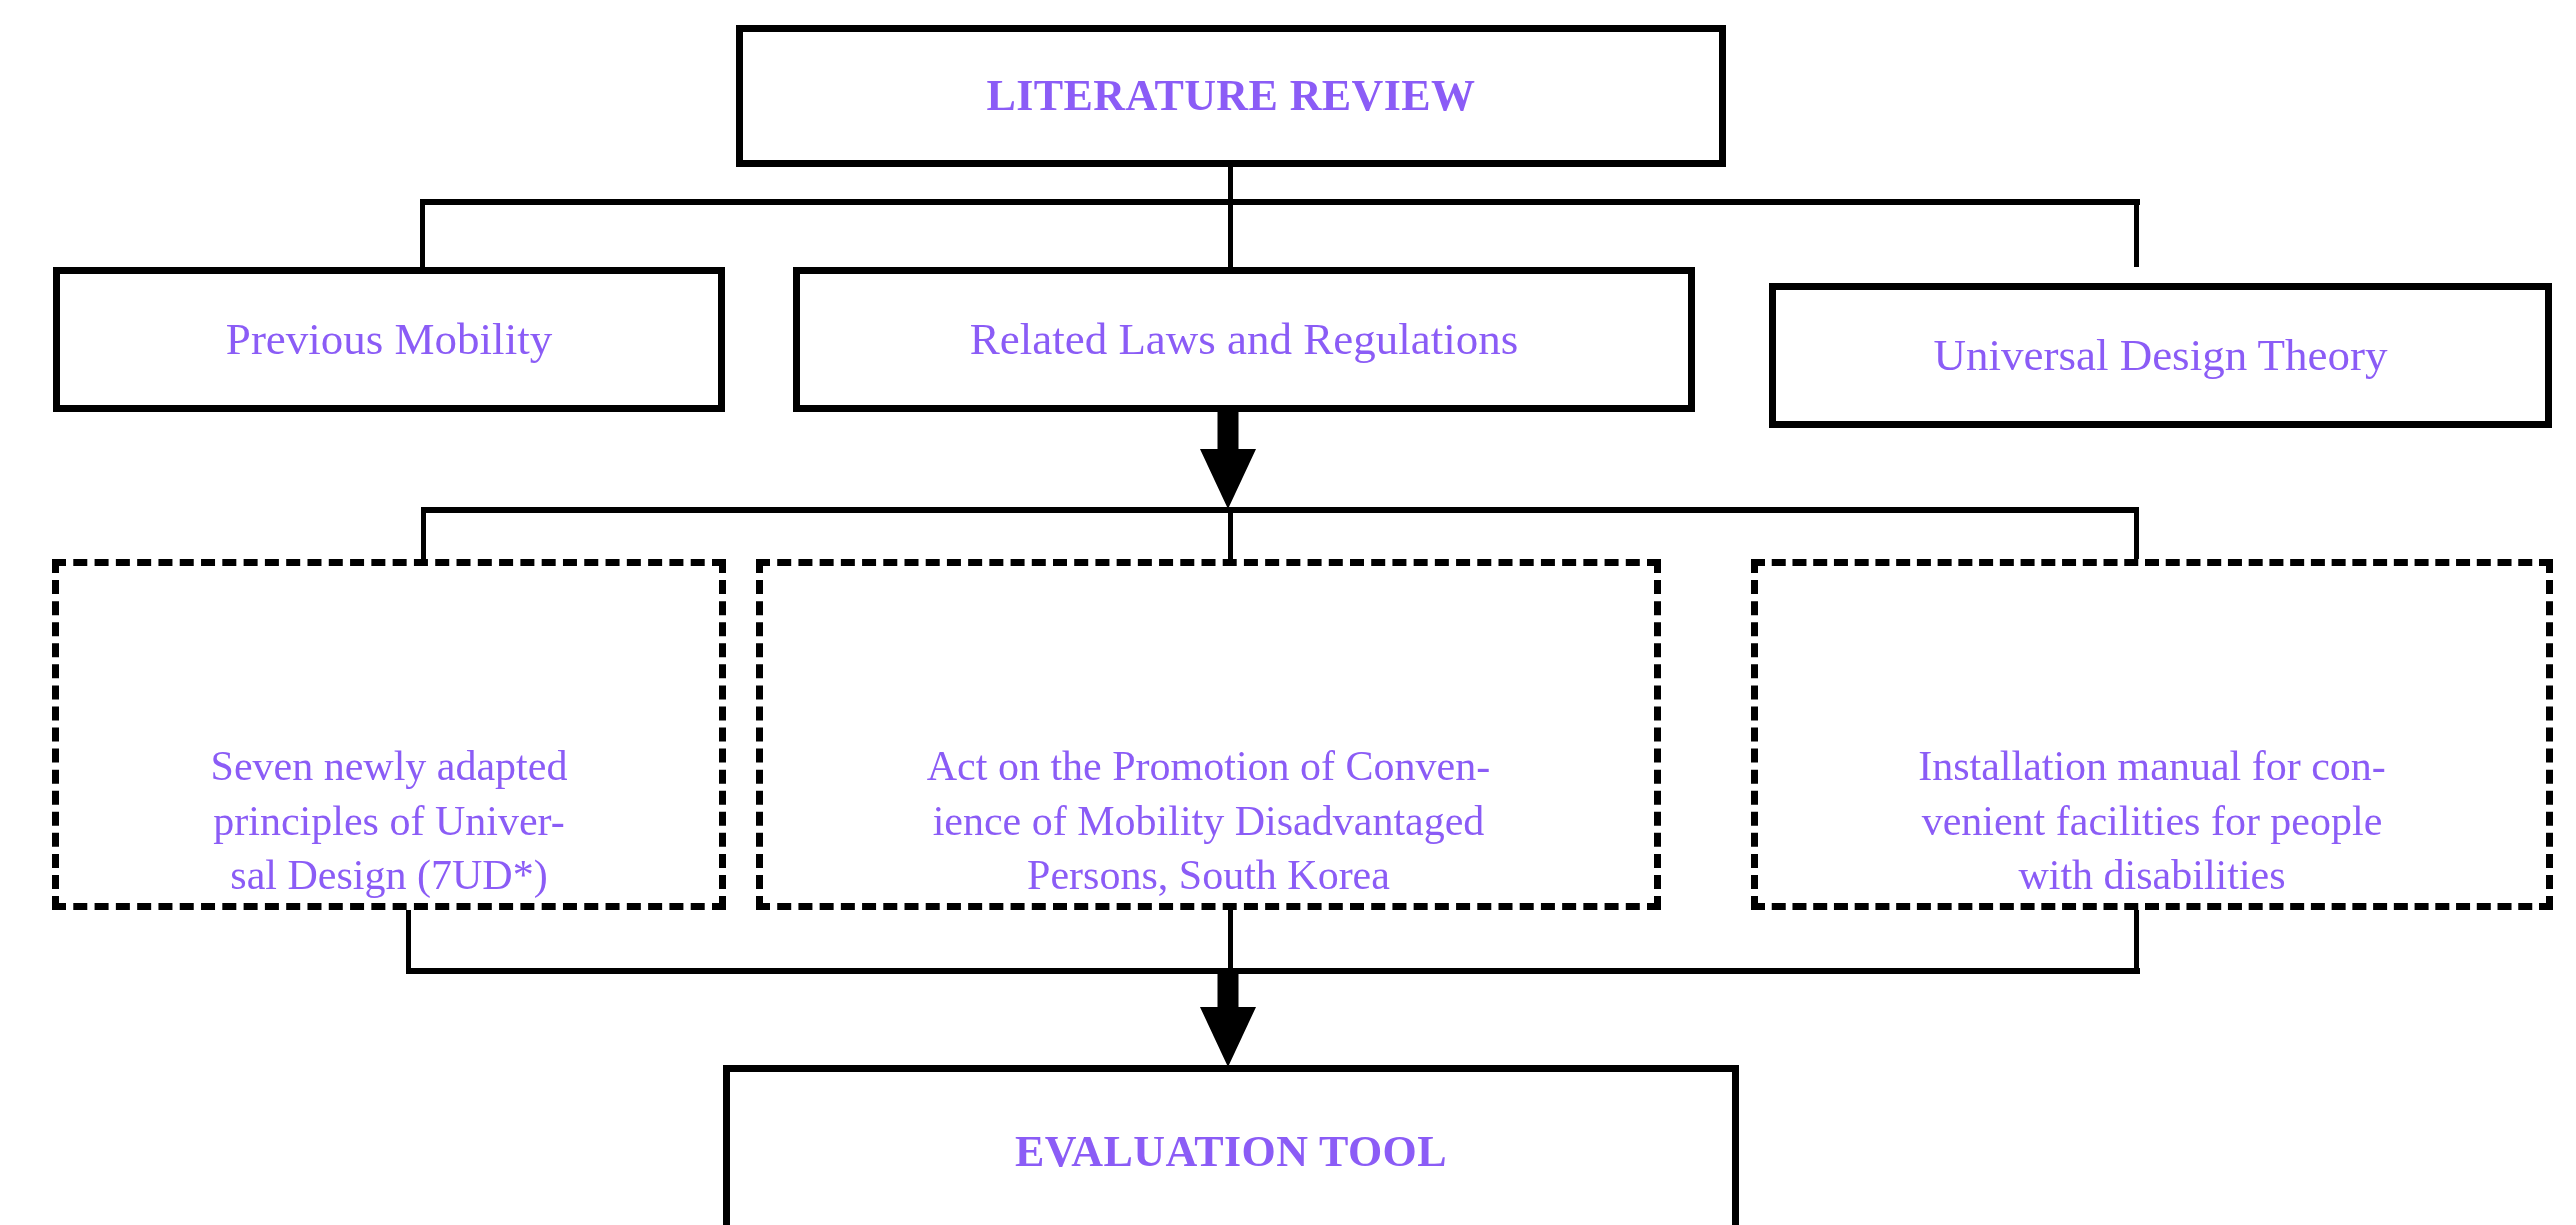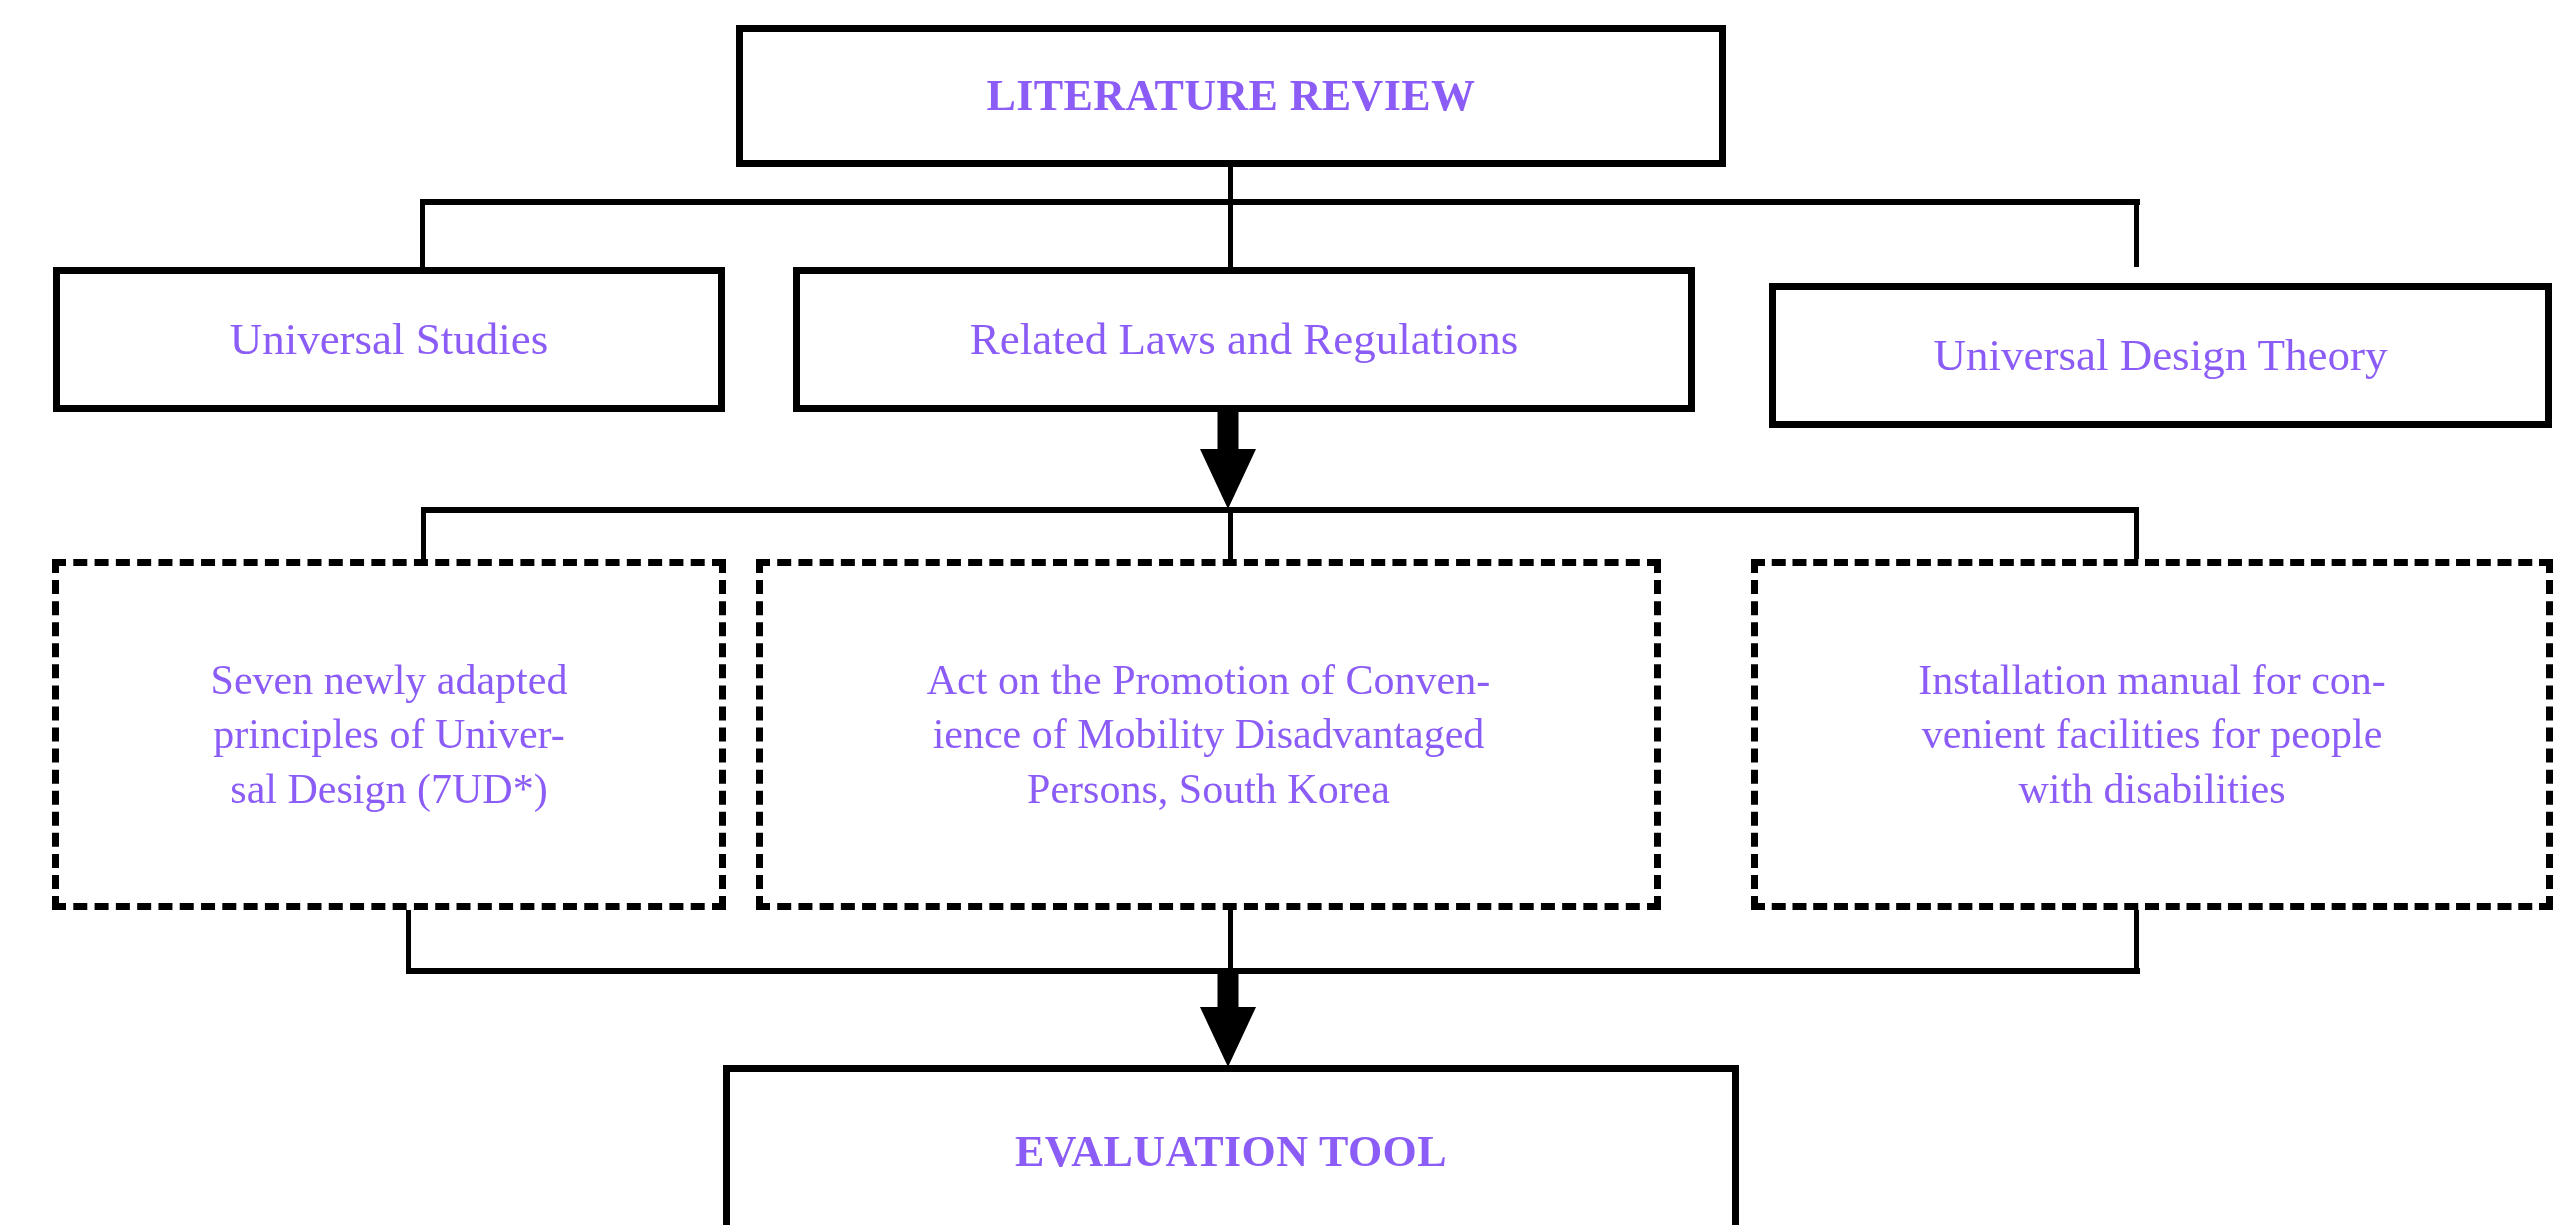--- a/index.html
+++ b/index.html
@@ -51,21 +51,21 @@
 
   
   .node.heading .node-label {
     font-weight: bold;
     letter-spacing: 0.4px;
   }
 
   
   .t-title   { font-size: 44px; }
   .t-mid     { font-size: 45px; }
-  .t-body    { font-size: 42px; }
+  .t-body    { font-size: 42px; align-items: flex-end; }
 
   
   .hline {
     position: absolute;
     background: #000000;
     height: 6.3px;
   }
   .vline {
     position: absolute;
     background: #000000;
@@ -108,21 +108,21 @@
 
   <div class="vline thin" style="left:1228px; top:167px; height:35px;"></div>
 
   <div class="hline" style="left:420px; top:199px; width:1720px;"></div>
 
   <div class="vline thin" style="left:420px; top:199px; height:68px;"></div>
   <div class="vline thin" style="left:1228px; top:199px; height:68px;"></div>
   <div class="vline thin" style="left:2134px; top:199px; height:68px;"></div>
 
   <div class="node solid t-mid" style="left:53px; top:267px; width:672px; height:145px;">
-    <span class="node-label">Universal Studies</span>
+    <span class="node-label">Previous Mobility</span>
   </div>
 
   <div class="node solid t-mid" style="left:793px; top:267px; width:902px; height:145px;">
     <span class="node-label">Related Laws and Regulations</span>
   </div>
 
   <div class="node solid t-mid" style="left:1769px; top:271px; width:783px; height:145px;margin-top:12px;">
     <span class="node-label">Universal Design Theory</span>
   </div>
 

